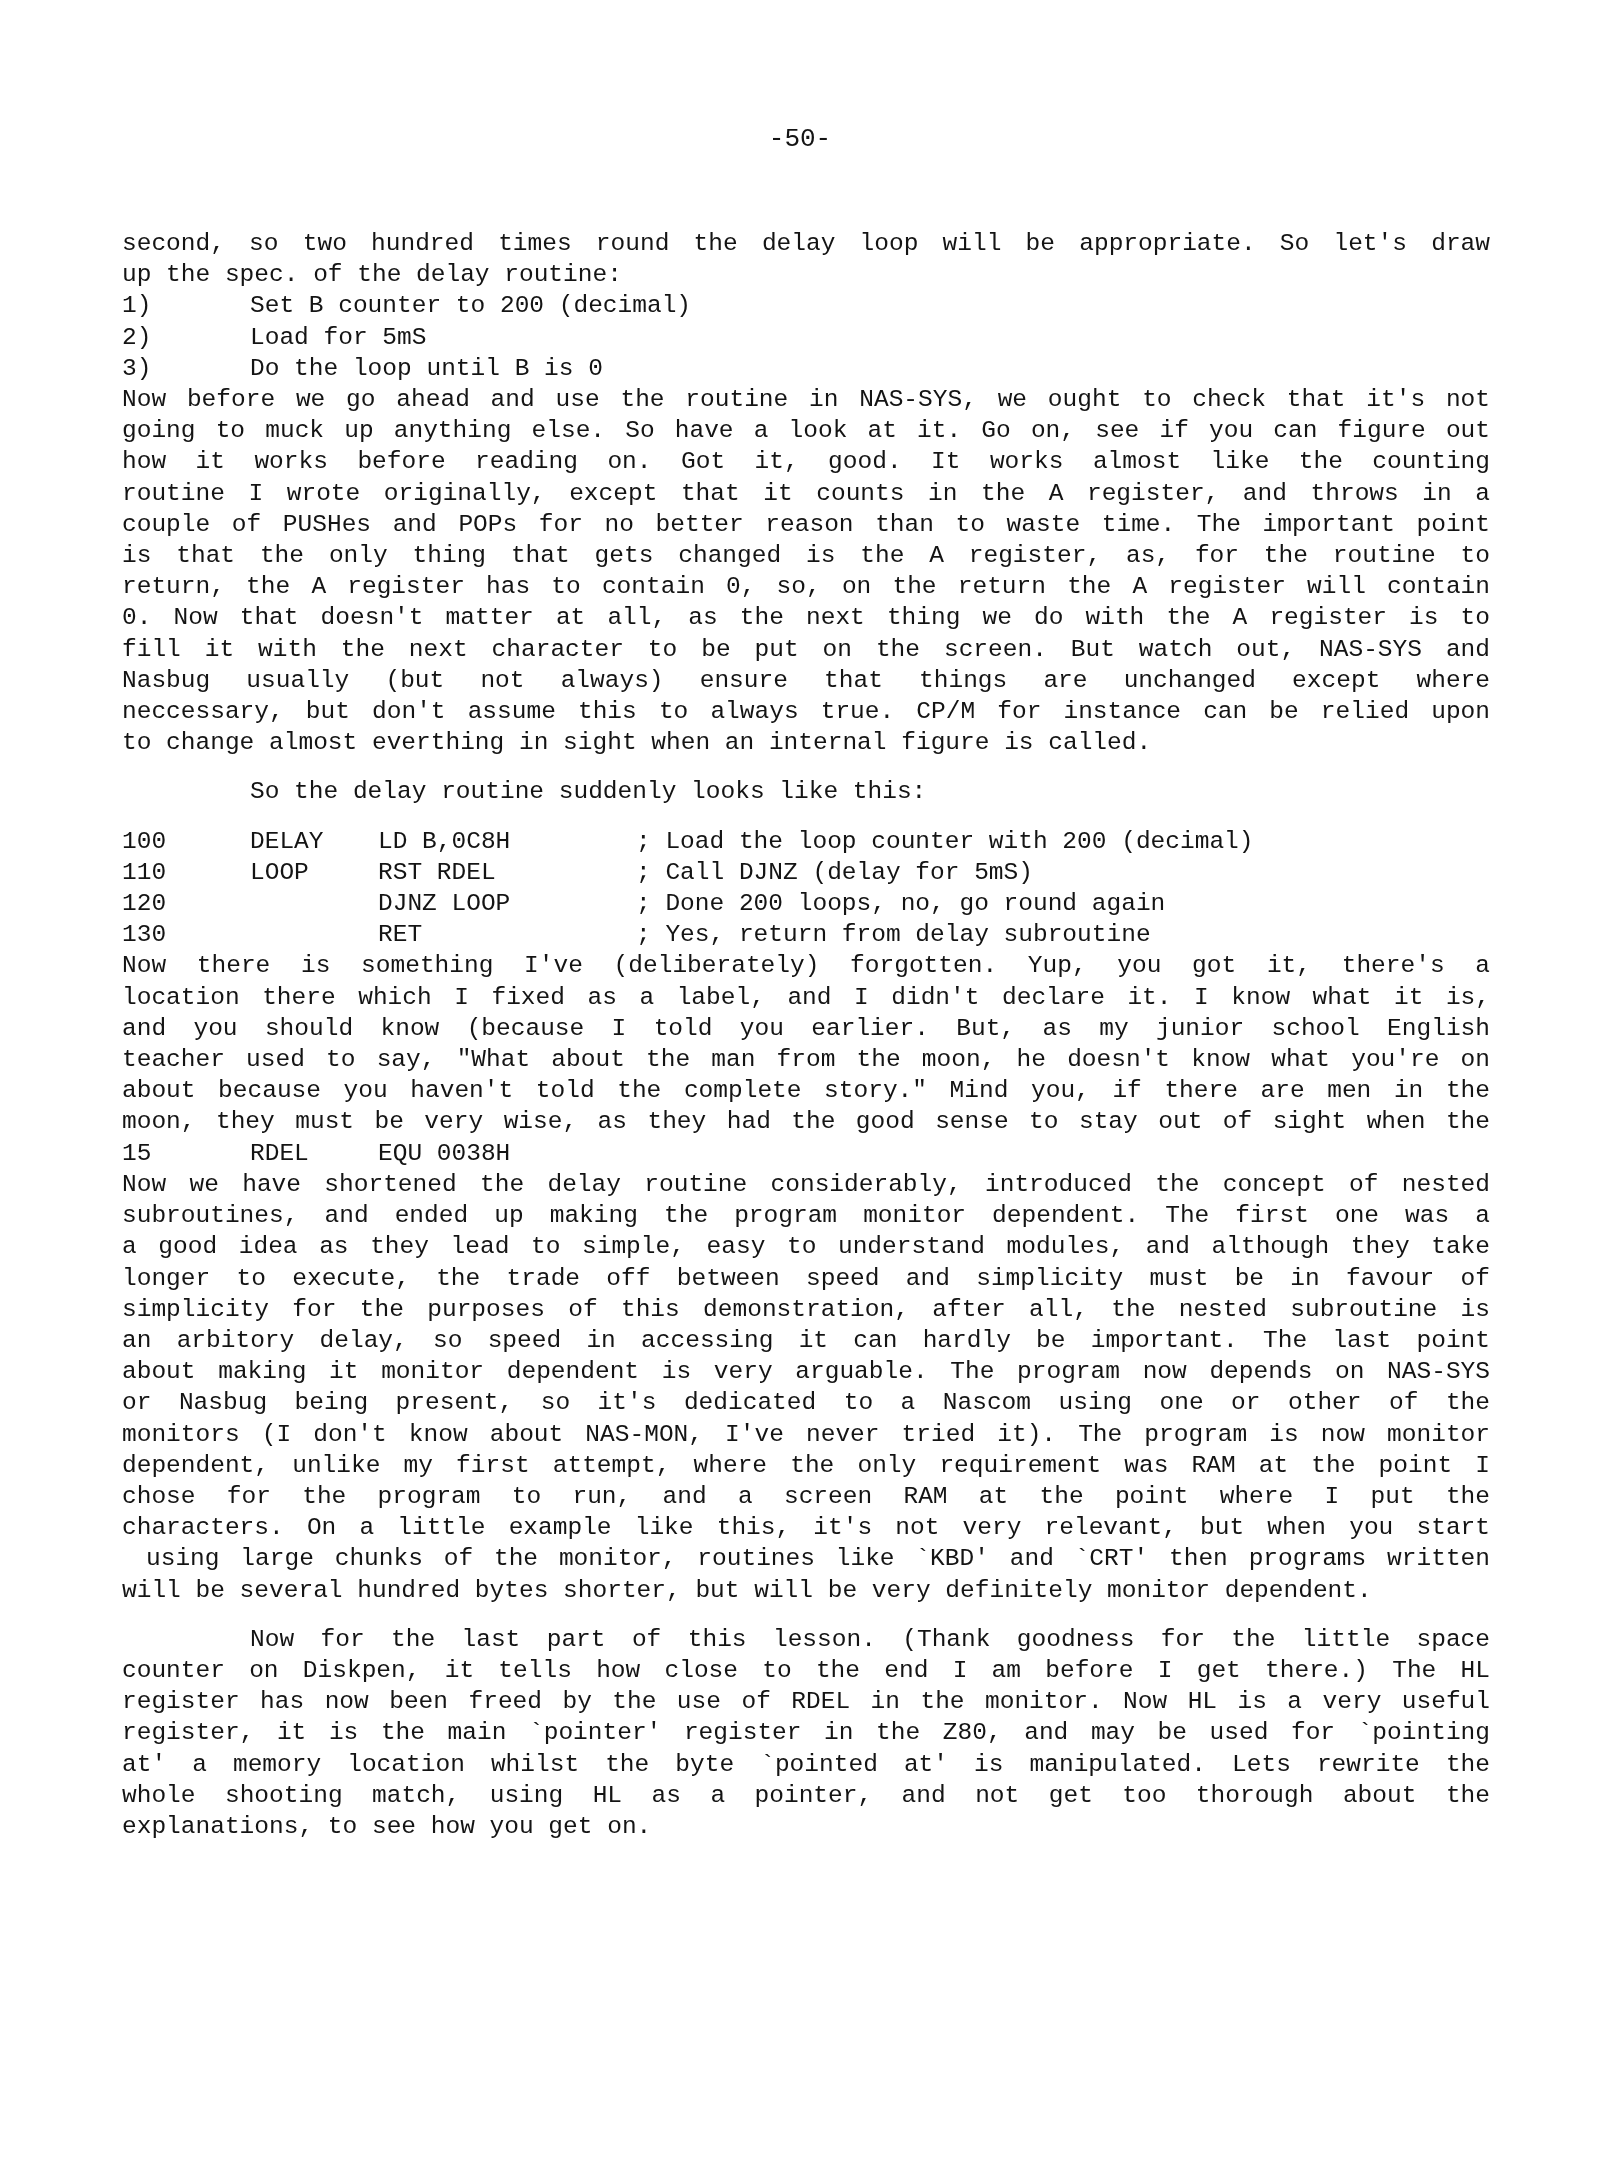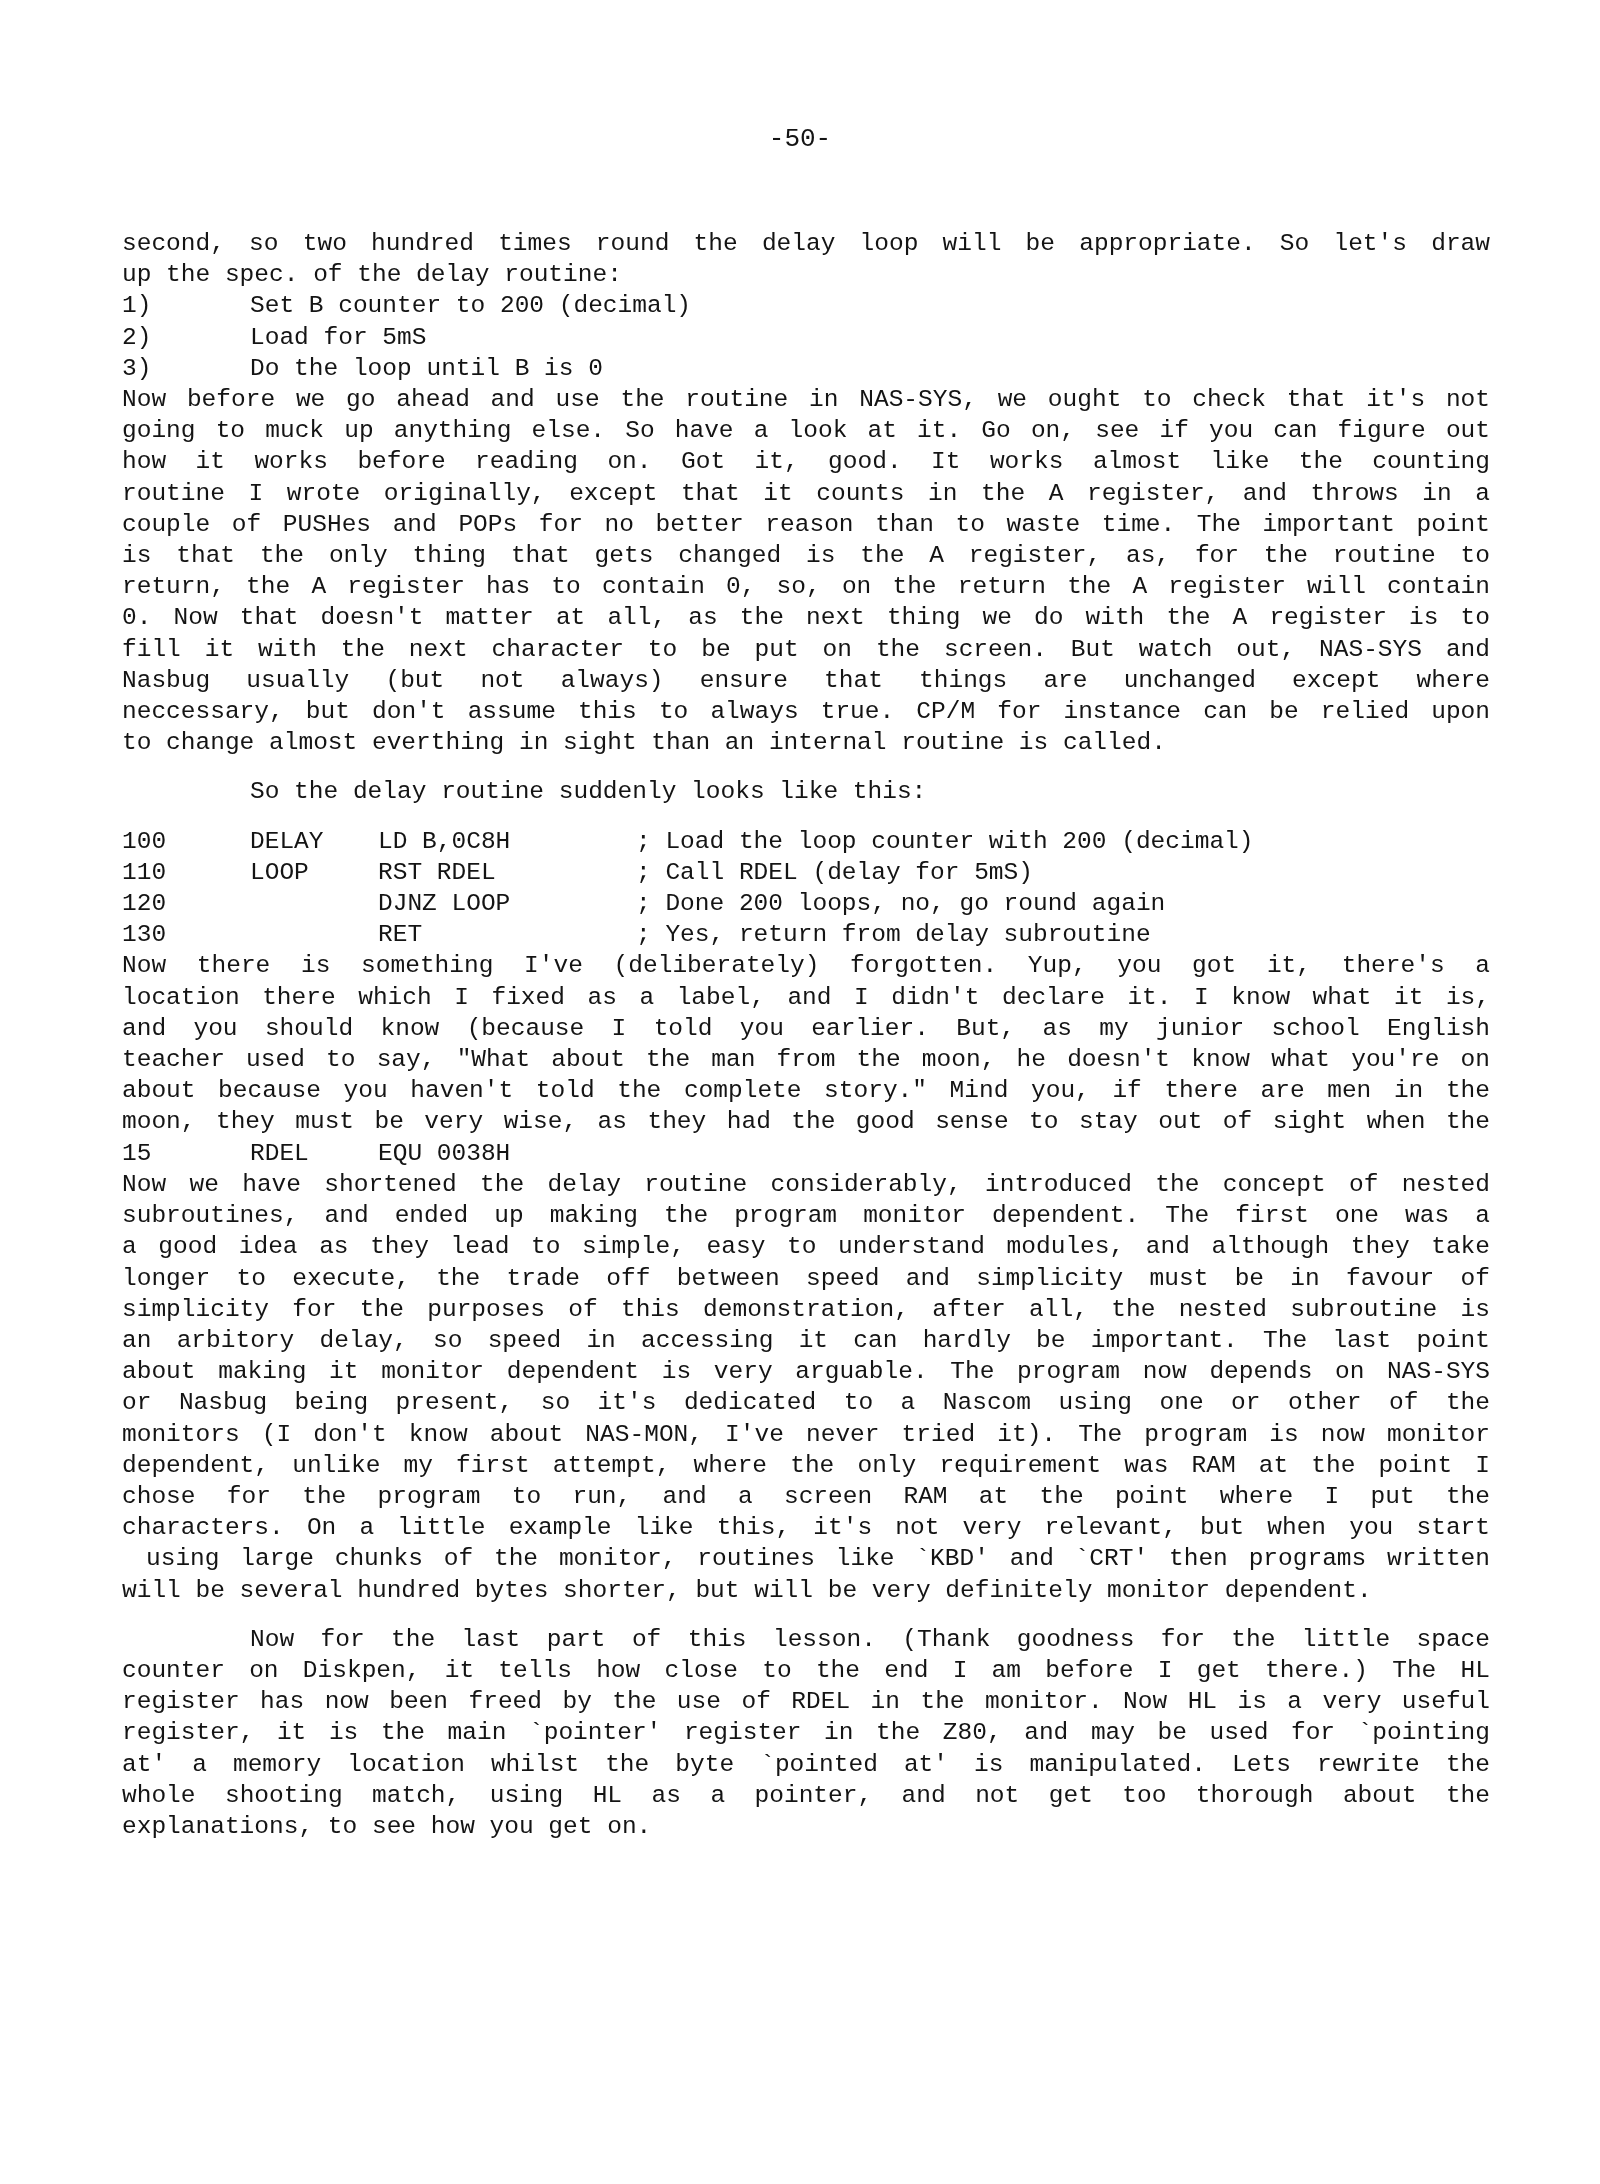--- a/index.html
+++ b/index.html
@@ -49,39 +49,39 @@
       <span class="jl" style="white-space: normal;">going to muck up anything else. So have a look at it. Go on, see if you can figure out</span>
       <span class="jl" style="white-space: normal;">how it works before reading on. Got it, good. It works almost like the counting</span>
       <span class="jl" style="white-space: normal;">routine I wrote originally, except that it counts in the A register, and throws in a</span>
       <span class="jl" style="white-space: normal;">couple of PUSHes and POPs for no better reason than to waste time. The important point</span>
       <span class="jl" style="white-space: normal;">is that the only thing that gets changed is the A register, as, for the routine to</span>
       <span class="jl" style="white-space: normal;">return, the A register has to contain 0, so, on the return the A register will contain</span>
       <span class="jl" style="white-space: normal;">0. Now that doesn't matter at all, as the next thing we do with the A register is to</span>
       <span class="jl" style="white-space: normal;">fill it with the next character to be put on the screen. But watch out, NAS-SYS and</span>
       <span class="jl" style="white-space: normal;">Nasbug usually (but not always) ensure that things are unchanged except where</span>
       <span class="jl" style="white-space: normal;">neccessary, but don't assume this to always true. CP/M for instance can be relied upon</span>
-      <span class="l">to change almost everthing in sight than an internal routine is called.</span>
+      <span class="l">to change almost everthing in sight when an internal figure is called.</span>
     </div>
 
     <div class="gap-sm"></div>
     <div class="l indent">So the delay routine suddenly looks like this:</div>
     <div class="gap-sm"></div>
 
     <div>
       <div class="code">
         <span class="c1">100</span>
         <span class="c2">DELAY</span>
         <span class="c3">LD B,0C8H</span>
         <span>; Load the loop counter with 200 (decimal)</span>
       </div>
       <div class="code">
         <span class="c1">110</span>
         <span class="c2">LOOP</span>
         <span class="c3">RST RDEL</span>
-        <span>; Call RDEL (delay for 5mS)</span>
+        <span>; Call DJNZ (delay for 5mS)</span>
       </div>
       <div class="code">
         <span class="c1">120</span>
         <span class="c2"></span>
         <span class="c3">DJNZ LOOP</span>
         <span>; Done 200 loops, no, go round again</span>
       </div>
       <div class="code">
         <span class="c1">130</span>
         <span class="c2"></span>

